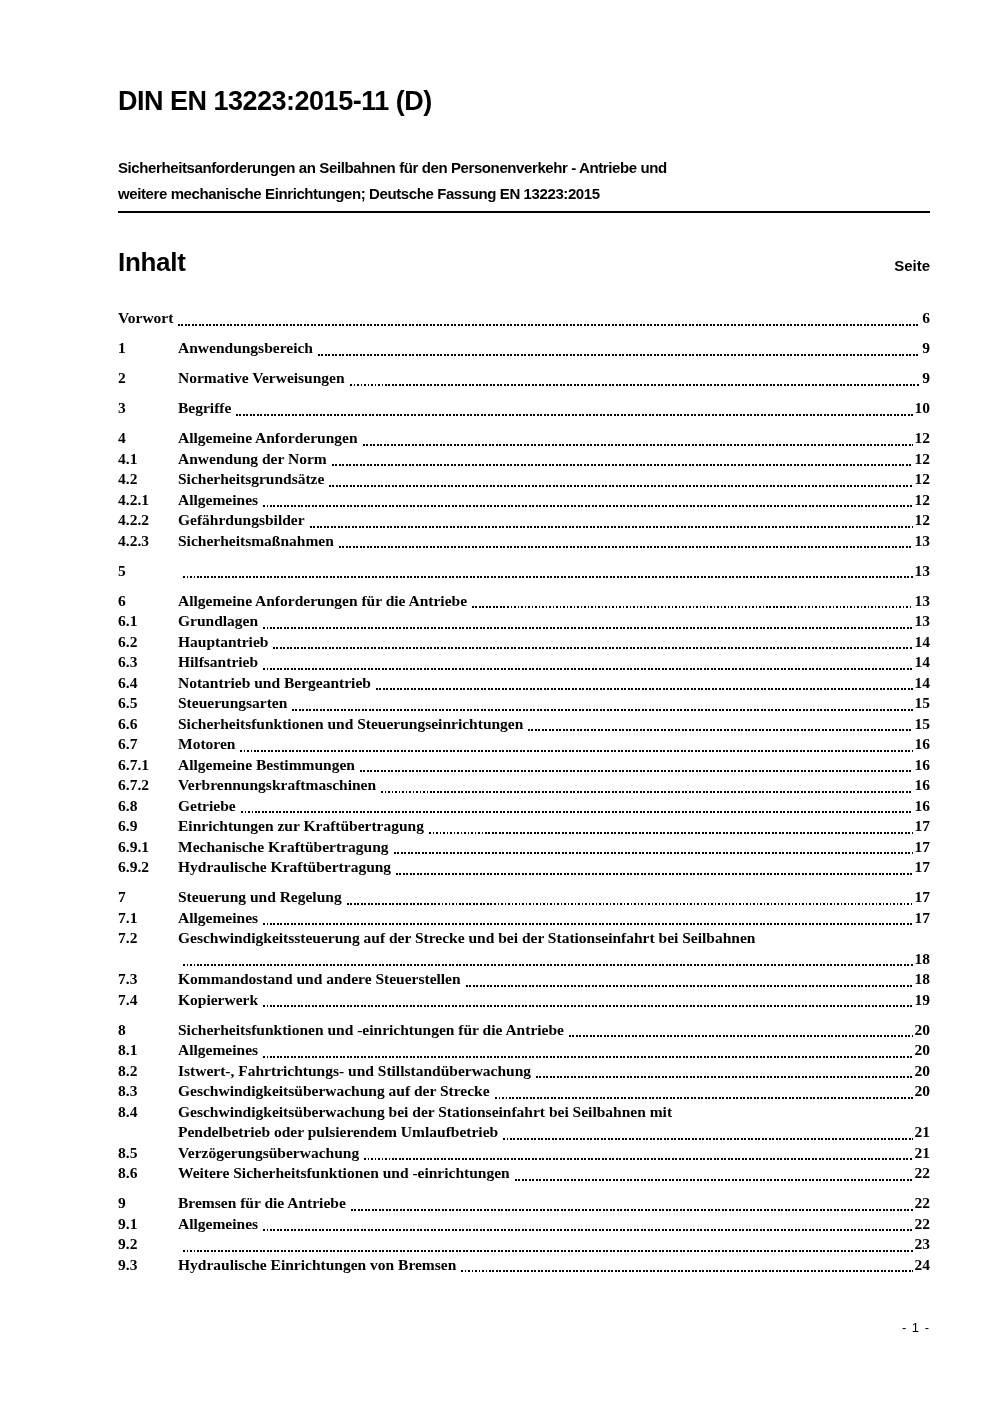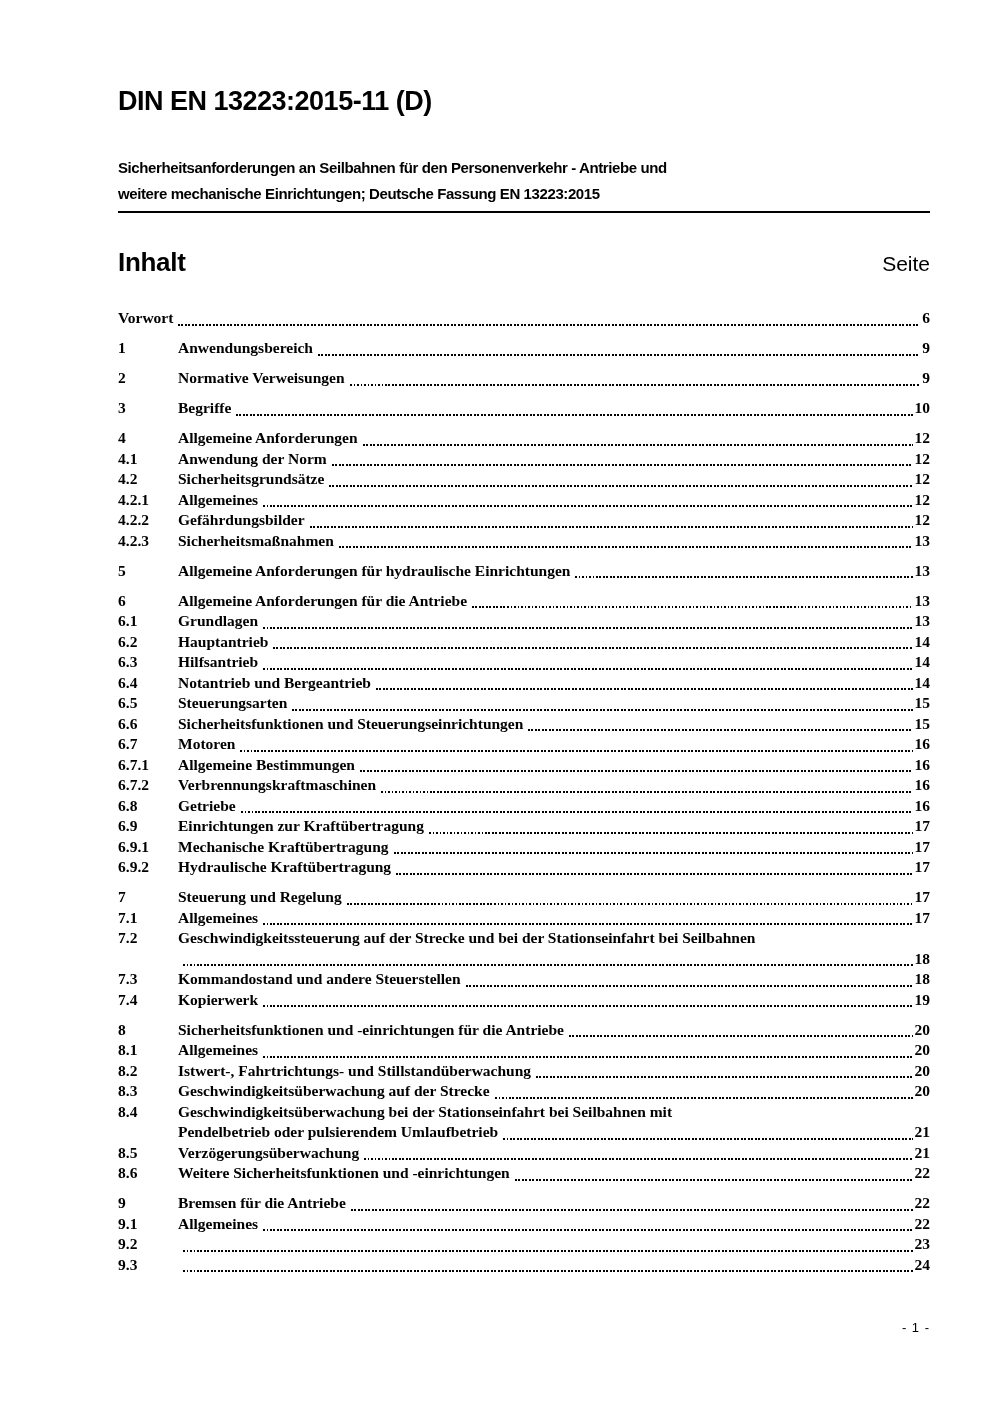--- a/index.html
+++ b/index.html
@@ -49,22 +49,22 @@
     justify-content: space-between;
     align-items: baseline;
     gap: 39px;
   }
   .inhalt-heading {
     font-size: 26px;
     font-weight: bold;
     letter-spacing: -0.3px;
   }
   .seite-label {
-    font-size: 21px;
-    font-weight: normal;
+    font-size: 15px;
+    font-weight: bold;
   }
   .toc {
     margin-top: 30px;
     font-family: "Liberation Serif", serif;
     font-weight: bold;
     font-size: 15.5px;
     line-height: 20.5px;
   }
   .toc-row {
     display: flex;
@@ -225,21 +225,20 @@
               <span class="toc-label">Sicherheitsmaßnahmen</span>
               <span class="toc-leader"></span>
               <span class="toc-page">13</span>
             </div>
           </div>
         </div>
         <div class="toc-row group-start">
           <span class="toc-num">5</span>
           <div class="toc-body">
             <div class="toc-line">
-              <span class="toc-label">Allgemeine Anforderungen für hydraulische Einrichtungen</span>
               <span class="toc-leader"></span>
               <span class="toc-page">13</span>
             </div>
           </div>
         </div>
         <div class="toc-row group-start">
           <span class="toc-num">6</span>
           <div class="toc-body">
             <div class="toc-line">
               <span class="toc-label">Allgemeine Anforderungen für die Antriebe</span>
@@ -529,20 +528,21 @@
             <div class="toc-line">
               <span class="toc-leader"></span>
               <span class="toc-page">23</span>
             </div>
           </div>
         </div>
         <div class="toc-row">
           <span class="toc-num">9.3</span>
           <div class="toc-body">
             <div class="toc-line">
+              <span class="toc-label">Hydraulische Einrichtungen von Bremsen</span>
               <span class="toc-leader"></span>
               <span class="toc-page">24</span>
             </div>
           </div>
         </div>
       </div>
   </div>
 
   <div class="footer-page">- 1 -</div>
 </div>

